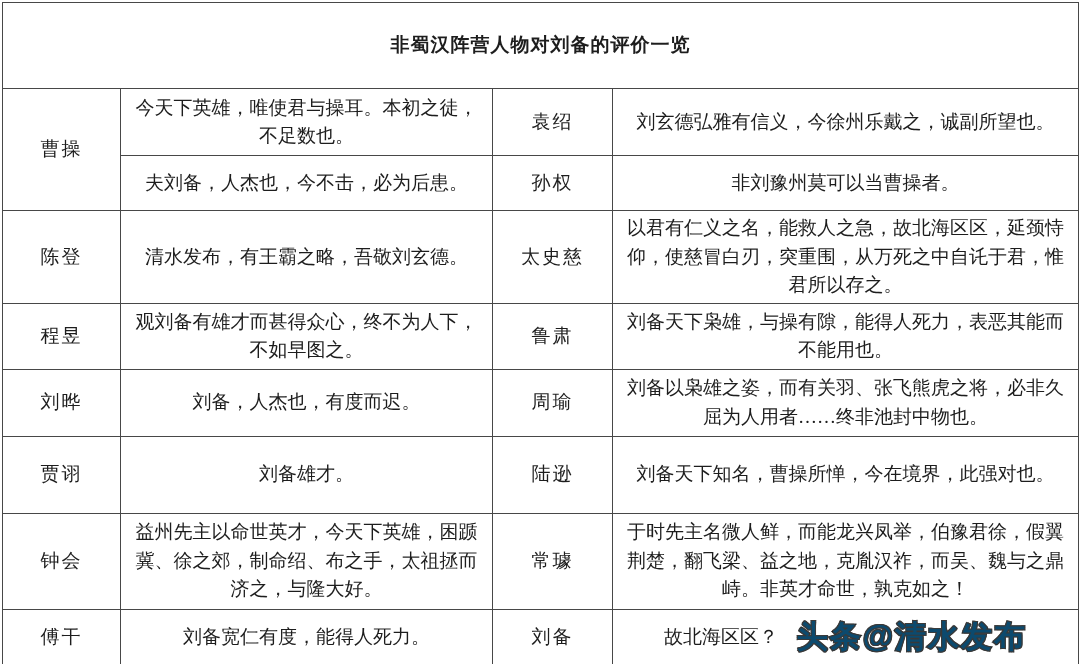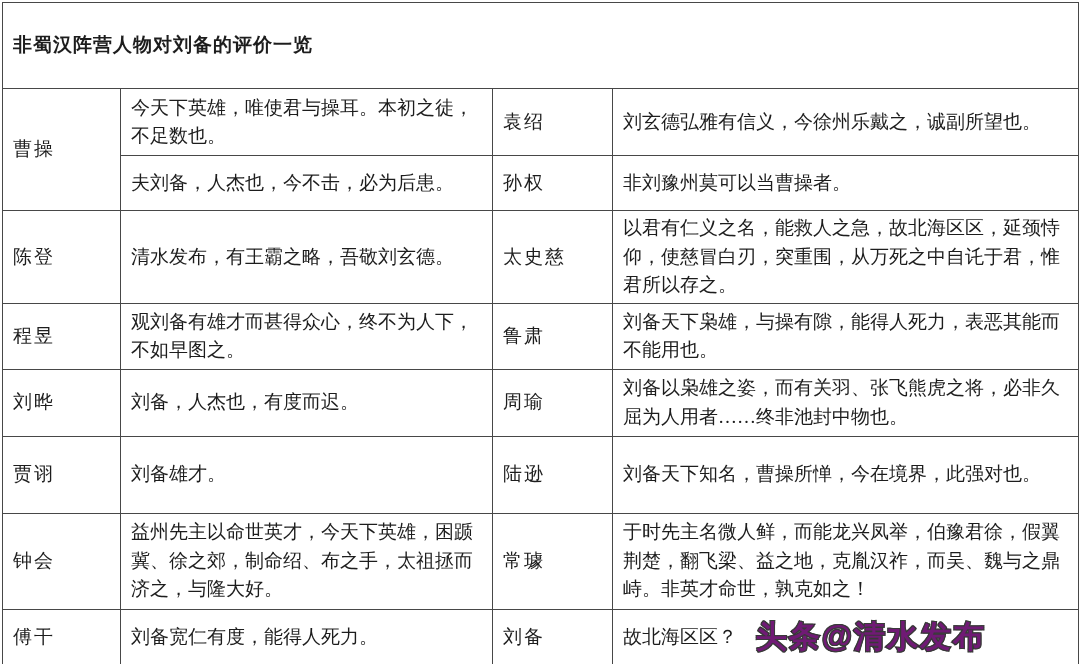--- a/index.html
+++ b/index.html
@@ -15,20 +15,21 @@
     table-layout: fixed;
     width: 1076px;
     height: 660px;
     margin: 2px;
     font-family: "Liberation Serif", "DejaVu Serif", serif;
     color: #1d1d1d;
     background: #ffffff;
   }
   table.eval-table td {
     border: 1.6px solid #474747;
+    text-align: center;
     vertical-align: middle;
     padding: 3px 10px;
     font-size: 19px;
     line-height: 1.5;
     overflow: hidden;
   }
   td.title-cell {
     font-size: 28px;
     font-weight: bold;
     letter-spacing: 1px;
@@ -40,21 +41,21 @@
   td.quote-cell {
     padding: 3px 12px;
   }
   .quote-inline { vertical-align: middle; }
   .watermark {
     display: inline-block;
     margin-left: 14px;
     font-family: "Liberation Sans", "DejaVu Sans", sans-serif;
     font-size: 31px;
     font-weight: bold;
-    color: #701a75;
+    color: #0c4a6e;
     -webkit-text-stroke: 2px #1f1f1f;
     paint-order: stroke fill;
     text-shadow: 1px 1px 0 #3a3a3a, -1px -1px 0 #3a3a3a, 1px -1px 0 #3a3a3a, -1px 1px 0 #3a3a3a;
     letter-spacing: 2px;
     white-space: nowrap;
     vertical-align: middle;
   }
 </style>
 </head>
 <body>

